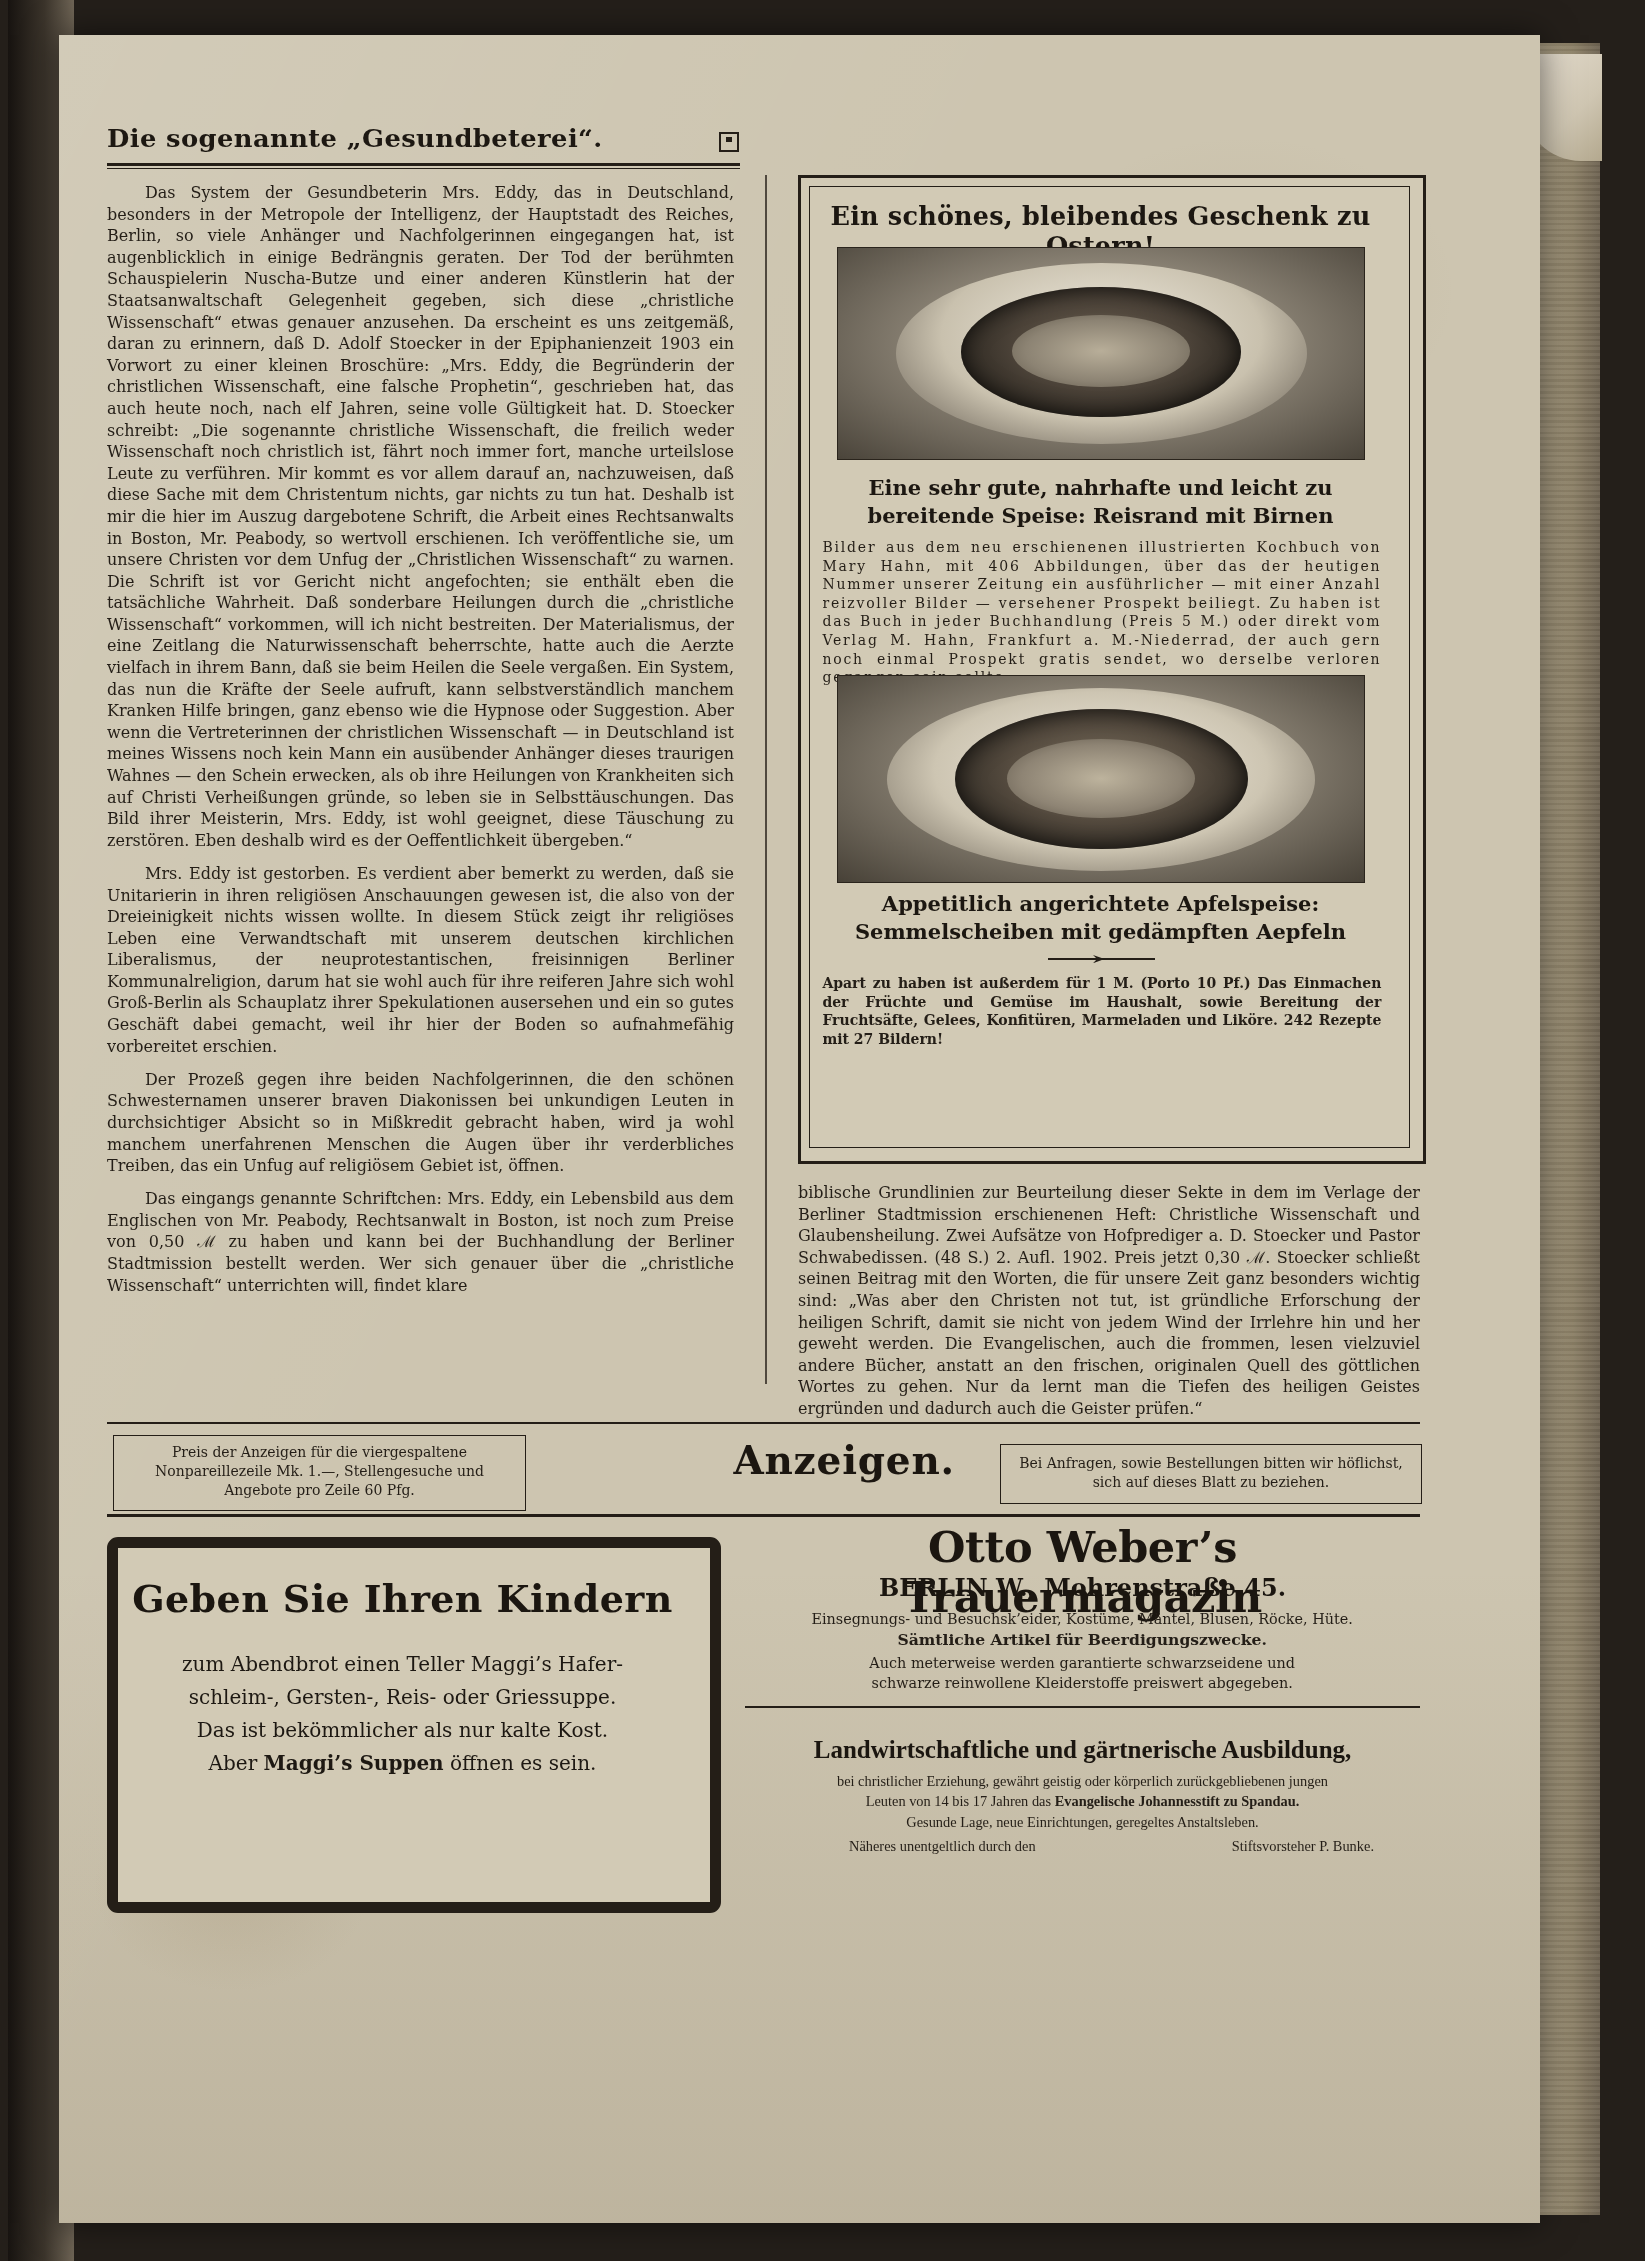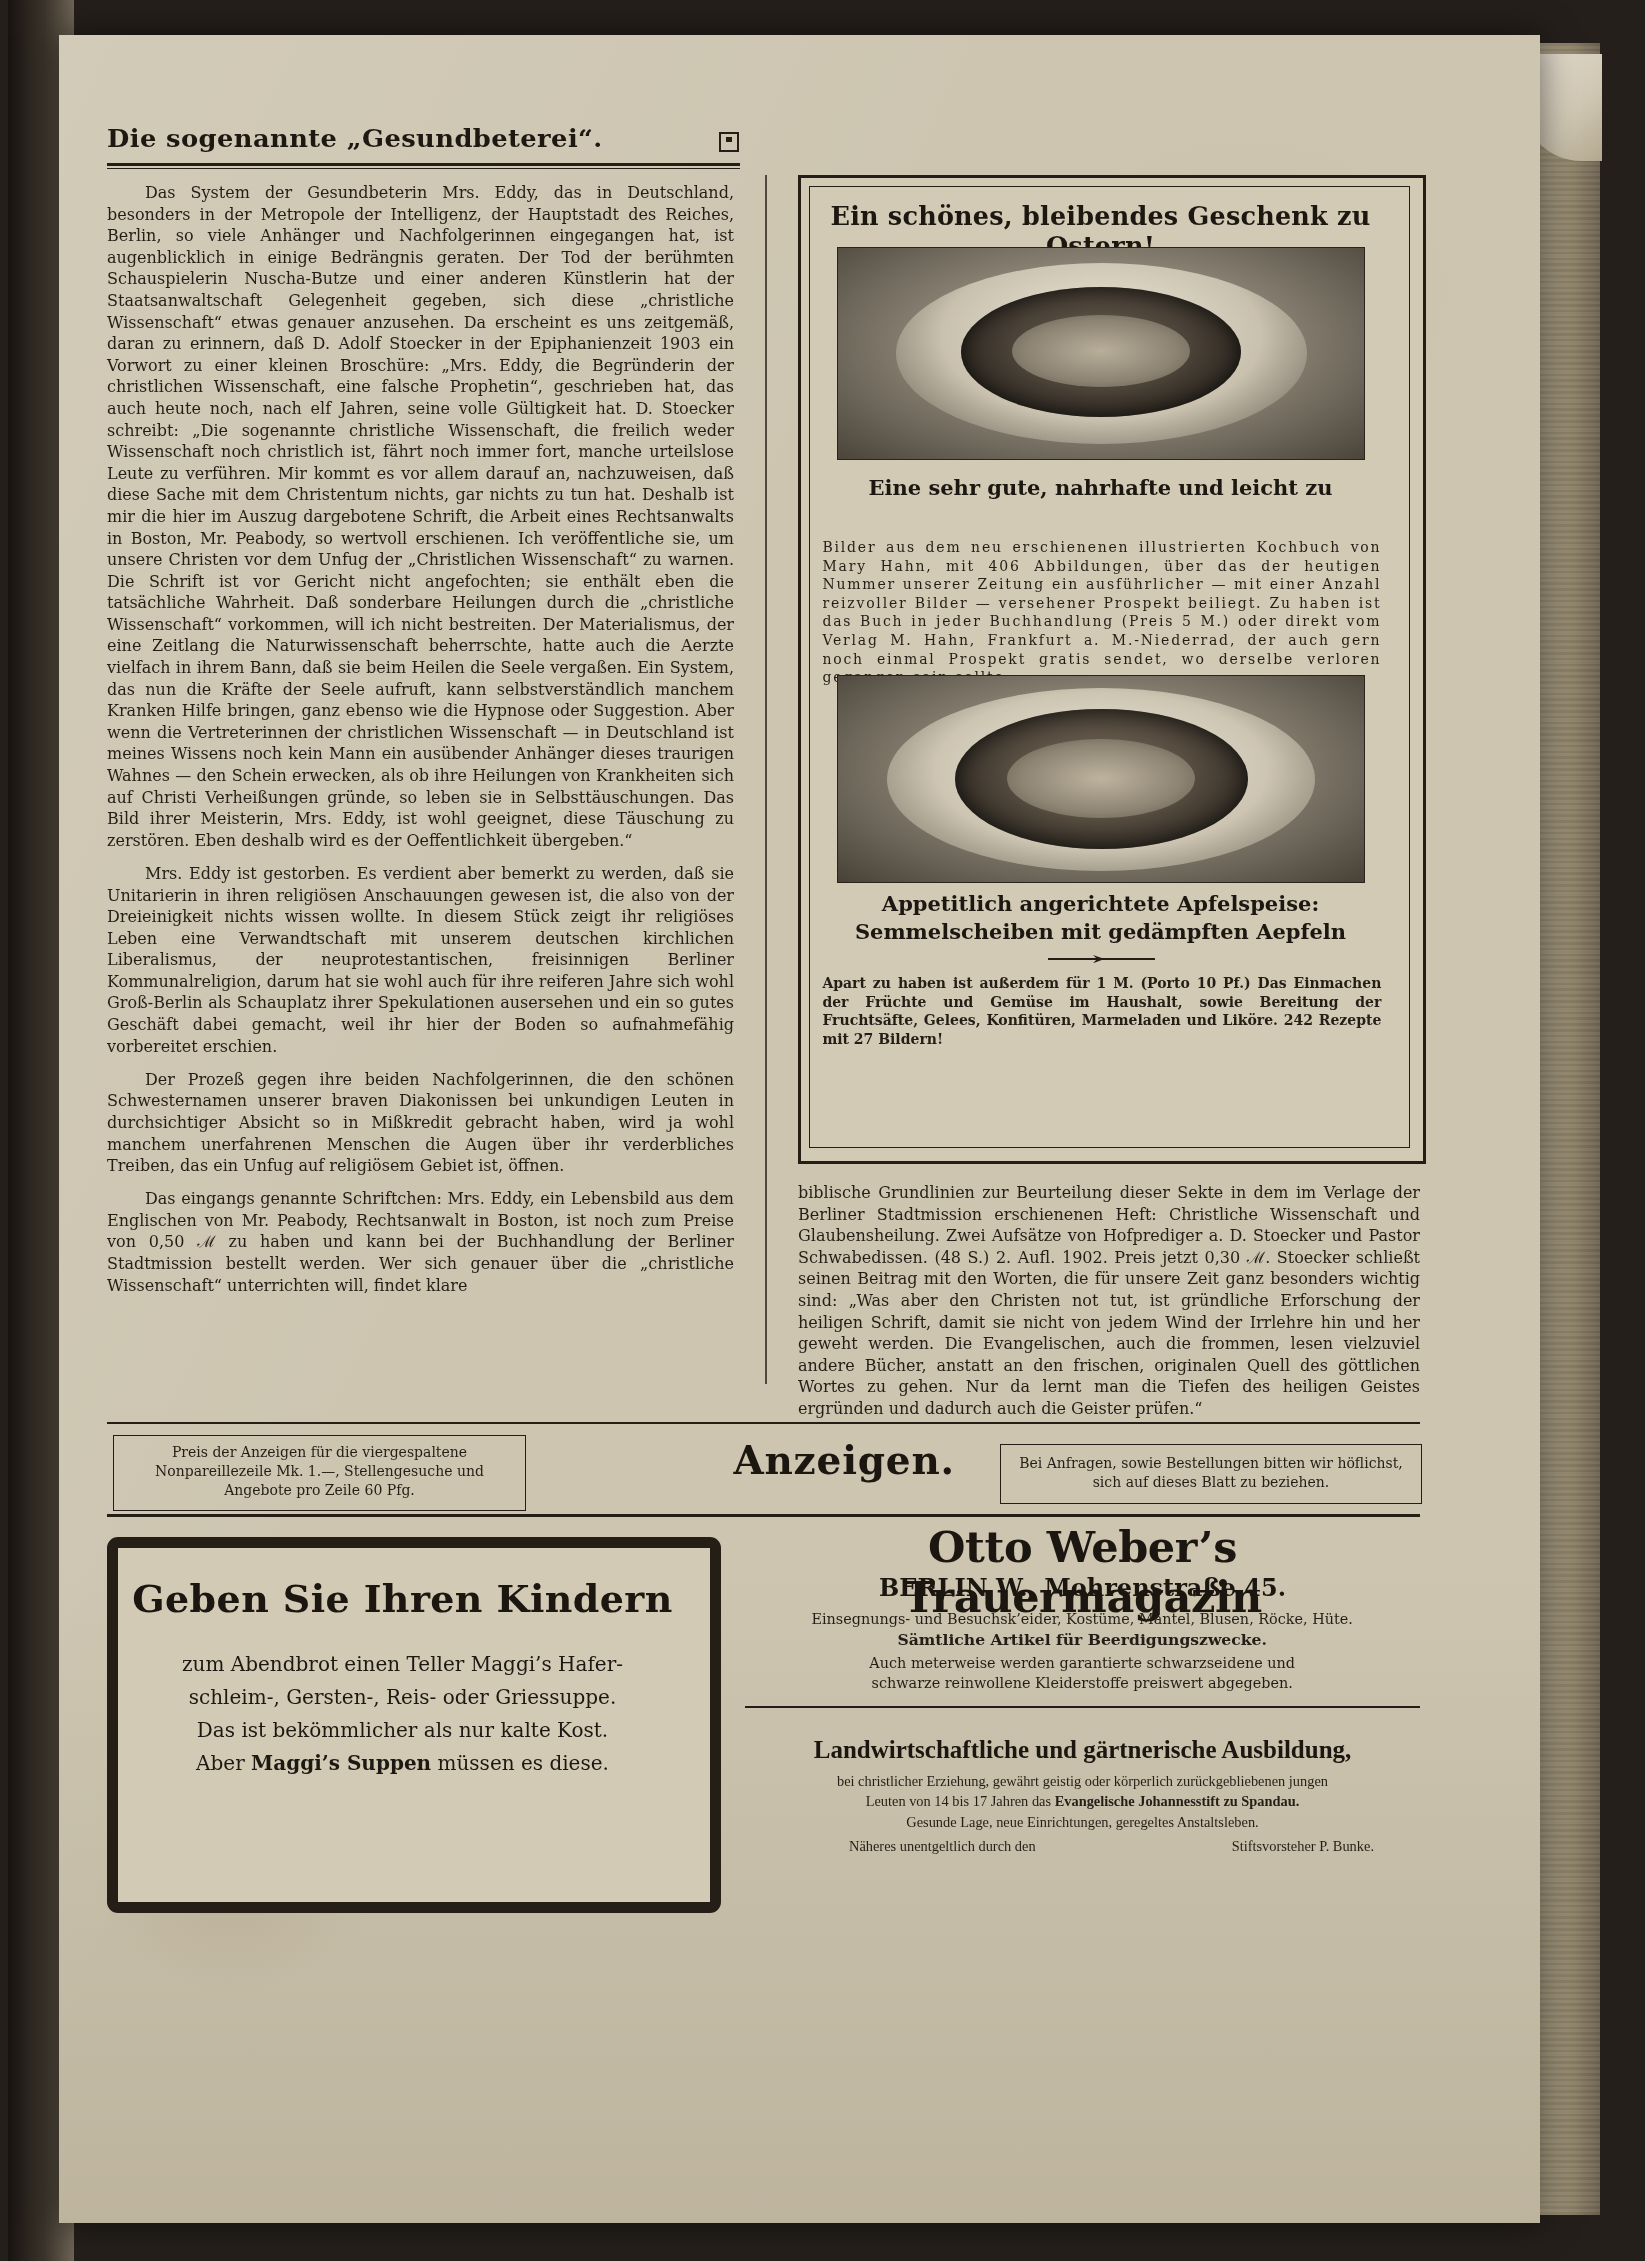--- a/index.html
+++ b/index.html
@@ -207,20 +207,21 @@
           <div class="plate" style="left:58px;top:15px;width:411px;height:181px;
                background:radial-gradient(ellipse at 50% 40%, #efeade 0%, #c9c1ae 55%, #8e8678 78%, #5e584c 100%);"></div>
           <div class="plate" style="left:123px;top:39px;width:280px;height:130px;
                background:radial-gradient(ellipse at 50% 45%, #6b6051 0%, #4b4238 45%, #2c2720 75%, #554d41 100%);
                box-shadow:inset 0 0 21.4px rgba(0,0,0,.7);"></div>
           <div class="plate" style="left:174px;top:67px;width:178px;height:72px;
                background:radial-gradient(ellipse at 50% 50%, #b8ae99 0%, #8c8373 60%, #5d5548 100%);"></div>
         </div>
 
         <div class="ad-h2" style="top:296px;">Eine sehr gute, nahrhafte und leicht zu</div>
+        <div class="ad-h2" style="top:324px;">bereitende Speise: Reisrand mit Birnen</div>
 
         <div class="ad-body sp" style="top:360px;">Bilder aus dem neu erschienenen illustrierten Kochbuch von Mary Hahn, mit 406 Abbildungen, über das der heutigen Nummer unserer Zeitung ein ausführlicher — mit einer Anzahl reizvoller Bilder — versehener Prospekt beiliegt. Zu haben ist das Buch in jeder Buchhandlung (Preis 5 M.) oder direkt vom Verlag M. Hahn, Frankfurt a. M.-Niederrad, der auch gern noch einmal Prospekt gratis sendet, wo derselbe verloren gegangen sein sollte</div>
 
         <div class="photo" style="left:36px;top:497px;width:526px;height:206px;
              background:radial-gradient(ellipse at 50% 45%, #cfc5b0 0%, #8a8274 45%, #474137 100%);">
           <div class="plate" style="left:49px;top:11.5px;width:428px;height:183px;
                background:radial-gradient(ellipse at 50% 45%, #f2ece0 0%, #cdc5b2 55%, #938b7c 80%, #5d564a 100%);"></div>
           <div class="plate" style="left:117px;top:33px;width:293px;height:140px;
                background:radial-gradient(ellipse at 50% 45%, #7a6f5e 0%, #554b3f 45%, #2e2922 80%, #4e463a 100%);
                box-shadow:inset 0 0 25px rgba(0,0,0,.75);"></div>
@@ -256,21 +257,21 @@
         <div class="rule-bot"></div>
       </div>
 
       <div id="ad-maggi">
         <div class="maggi-h">Geben Sie Ihren Kindern</div>
         <div class="maggi-b">
           <div>zum Abendbrot einen Teller Maggi’s Hafer-</div>
           <div>schleim-, Gersten-, Reis- oder Griessuppe.</div>
           <div>Das ist bekömmlicher als nur kalte Kost.</div>
           <div>
-            <span>Aber </span><span class="bold">Maggi’s Suppen</span><span> müssen es diese.</span>
+            <span>Aber </span><span class="bold">Maggi’s Suppen</span><span> öffnen es sein.</span>
           </div>
         </div>
       </div>
 
       <div id="ad-weber">
         <div class="weber-h">Otto Weber’s Trauermagazin</div>
         <div class="weber-s">BERLIN W., Mohrenstraße 45.</div>
         <div class="weber-t" style="top:87px;">Einsegnungs- und Besuchsk’eider, Kostüme, Mäntel, Blusen, Röcke, Hüte.</div>
         <div class="weber-t bold" style="top:108px;font-size:15.6px;">Sämtliche Artikel für Beerdigungszwecke.</div>
         <div class="weber-t" style="top:131px;">Auch meterweise werden garantierte schwarzseidene und</div>

